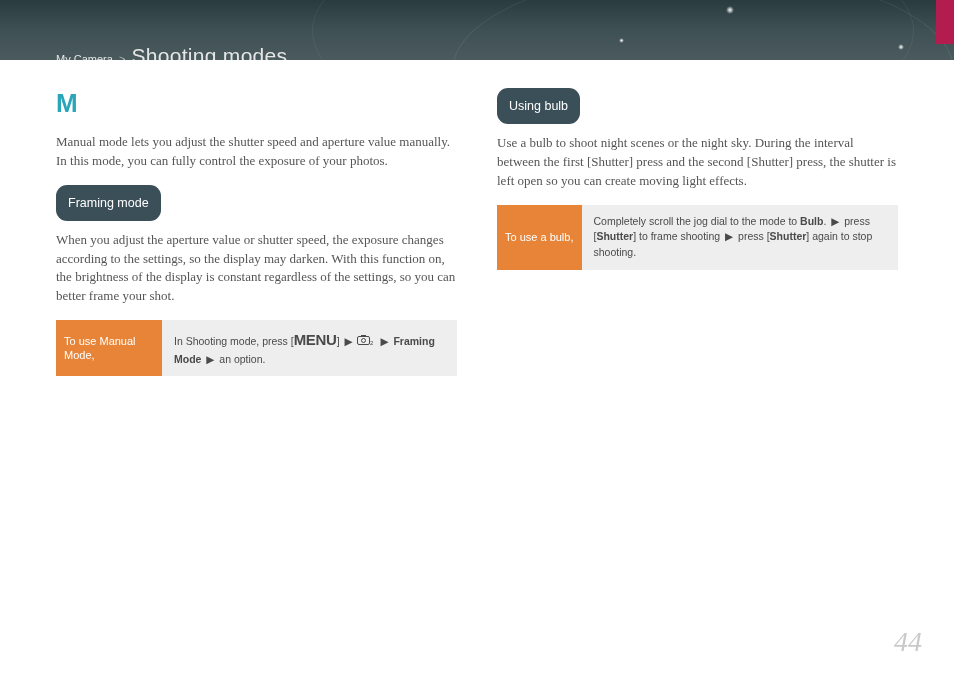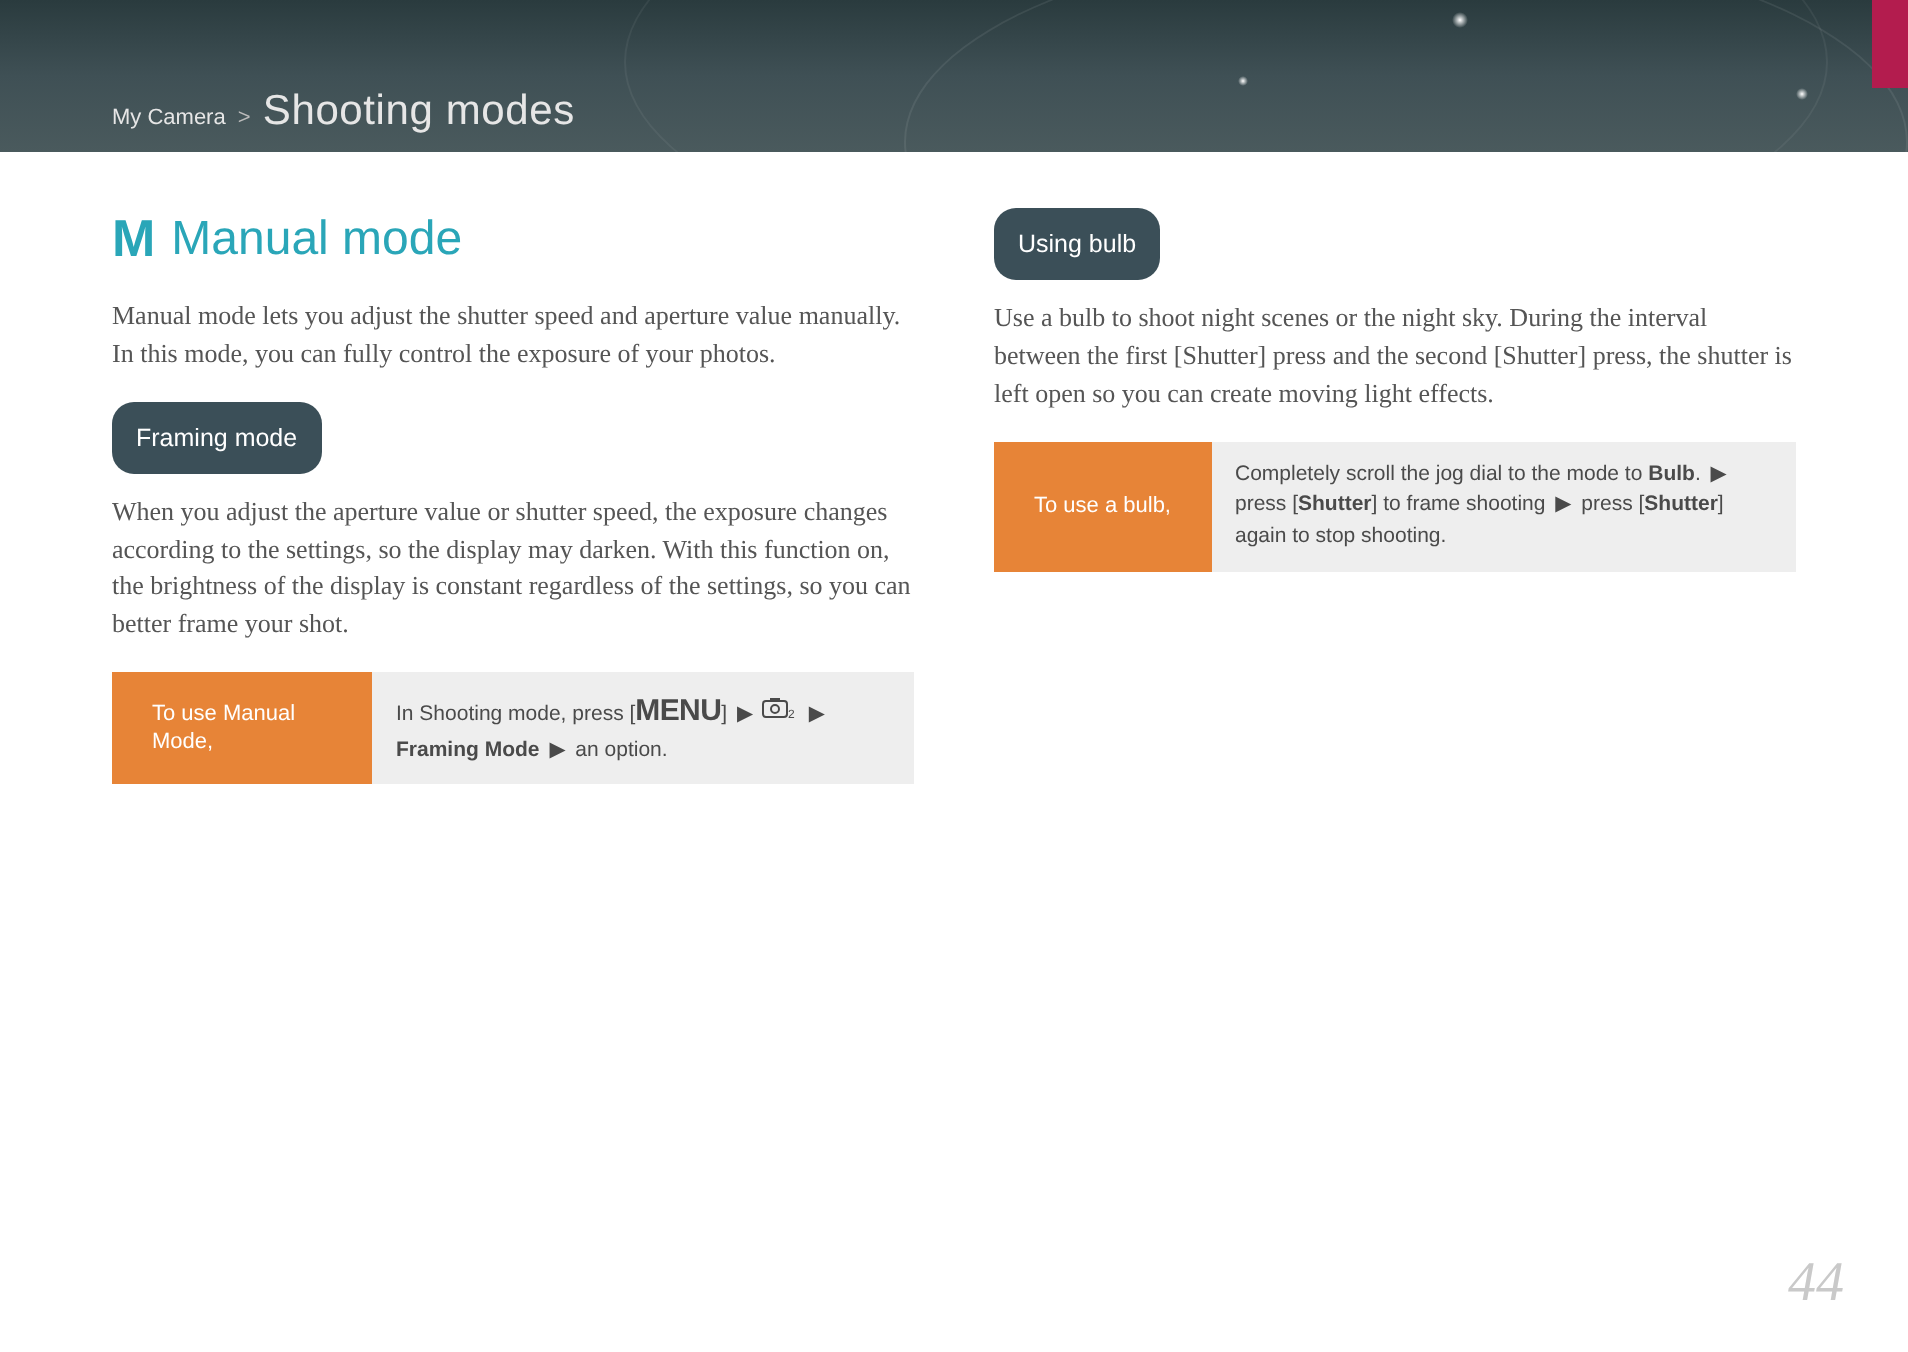--- a/index.html
+++ b/index.html
@@ -5,21 +5,21 @@
   * { margin: 0; padding: 0; box-sizing: border-box; }
   body {
     font-family: Arial, Helvetica, sans-serif;
     width: 954px;
     height: 676px;
     background: #fff;
     position: relative;
     color: #444;
   }
   .header-banner {
-    height: 76px;
+    height: 60px;
     background: linear-gradient(to bottom, #2a3b3e 0%, #3f5055 50%, #4a5a5d 100%);
     position: relative;
     padding-left: 56px;
     padding-top: 44px;
     overflow: hidden;
   }
   .header-banner::before {
     content: "";
     position: absolute;
     right: 0;
@@ -108,21 +108,21 @@
   }
   .instr-box {
     display: flex;
     align-items: stretch;
     margin-bottom: 12px;
   }
   .instr-label {
     background: #e78437;
     color: #fff;
     font-size: 11px;
-    padding: 9px 20px;
+    padding: 9px 8px;
     display: flex;
     align-items: center;
     flex-shrink: 0;
     line-height: 1.3;
   }
   .instr-body {
     background: #eeeeee;
     color: #4a4a4a;
     font-size: 10.5px;
     padding: 9px 12px;
@@ -162,21 +162,20 @@
     <span>My Camera</span>
     <span class="breadcrumb-sep">&gt;</span>
     <span class="breadcrumb-title">Shooting modes</span>
   </div>
 </div>
 
 <div class="content">
   <div class="col">
     <div class="page-heading">
       <span class="m-icon">M</span>
-      <h1>Manual mode</h1>
     </div>
     <p class="body-text">Manual mode lets you adjust the shutter speed and aperture value manually. In this mode, you can fully control the exposure of your photos.</p>
 
     <div class="pill">Framing mode</div>
     <p class="body-text">When you adjust the aperture value or shutter speed, the exposure changes according to the settings, so the display may darken. With this function on, the brightness of the display is constant regardless of the settings, so you can better frame your shot.</p>
 
     <div class="instr-box">
       <div class="instr-label">
         <span style="max-width:90px;">To use Manual Mode,</span>
       </div>

